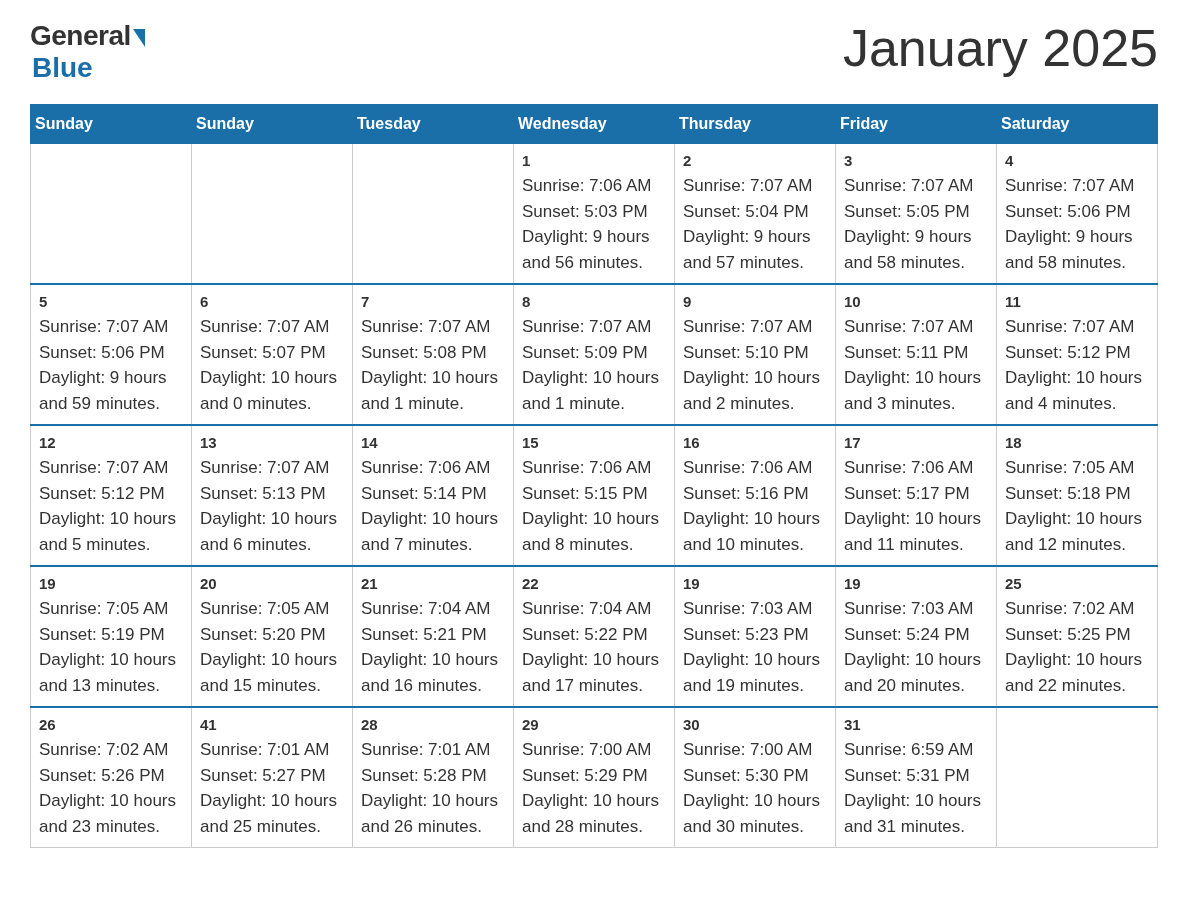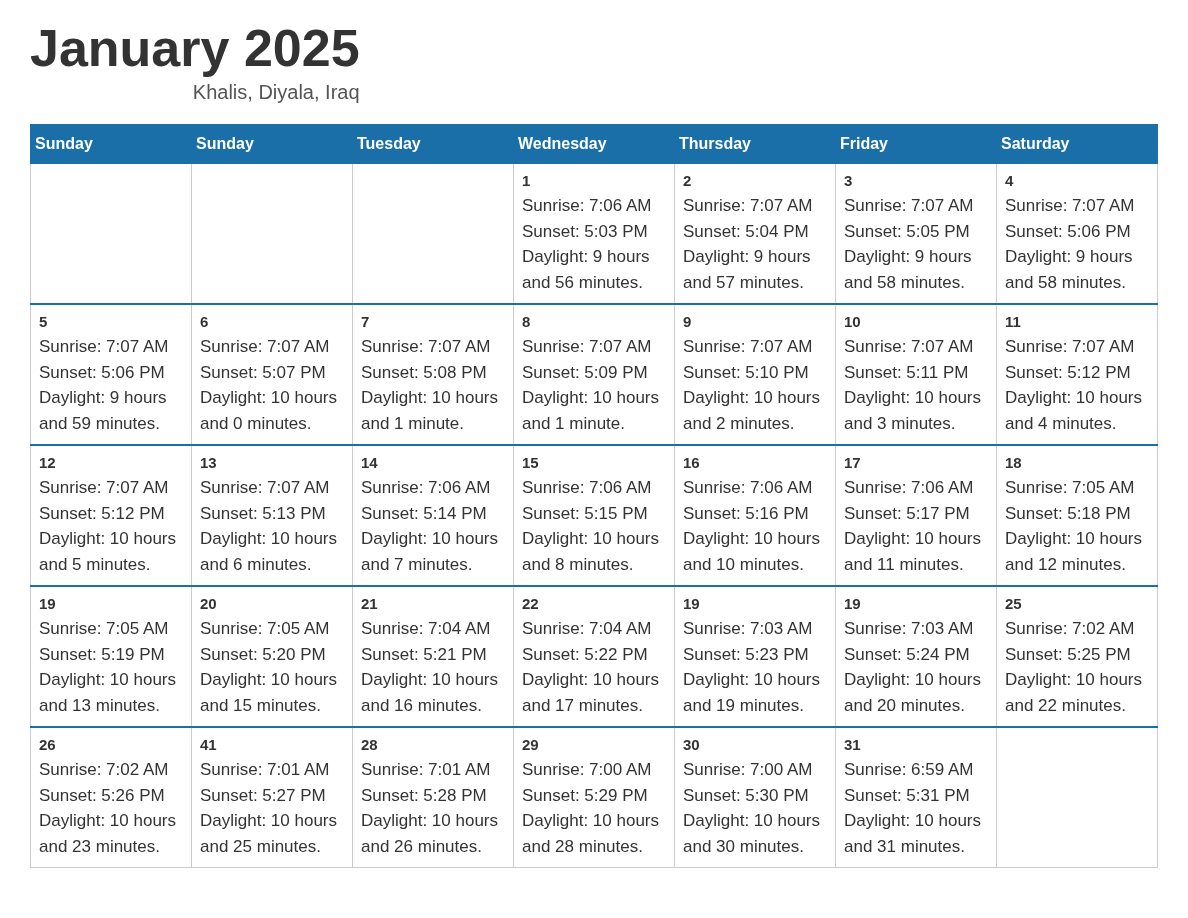--- a/index.html
+++ b/index.html
@@ -43,21 +43,21 @@
       font-size: 28px;
       font-weight: bold;
       color: #1a6fa8;
       margin-left: 2px;
     }
     .title-section {
       text-align: right;
     }
     .month-title {
       font-size: 52px;
-      font-weight: bold;
+      font-weight: normal;
       color: #333;
       line-height: 1.1;
     }
     .location {
       font-size: 20px;
       color: #555;
       margin-top: 4px;
     }
     .calendar {
       width: 100%;
@@ -98,23 +98,29 @@
       background: #fff;
     }
     .row-separator {
       border-top: 2px solid #1a6fa8;
     }
   </style>
 </head>
 <body>
 
 <div class="header">
+  <div class="logo">
+    <div class="logo-top">
+      <span class="logo-general">General</span>
+      <div class="logo-triangle"></div>
+    </div>
+    <span class="logo-blue">Blue</span>
+  </div>
   <div class="title-section">
     <div class="month-title">January 2025</div>
-    <div class="location">Khalis, Diyala, Iraq</div>
   </div>
 </div>
 
 <table class="calendar">
   <thead>
     <tr>
     <th>Sunday</th>
         <th>Sunday</th>
         <th>Tuesday</th>
         <th>Wednesday</th>

